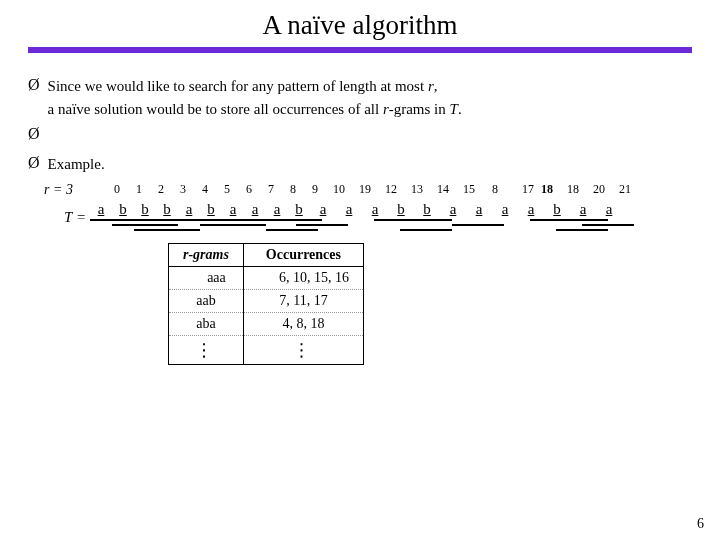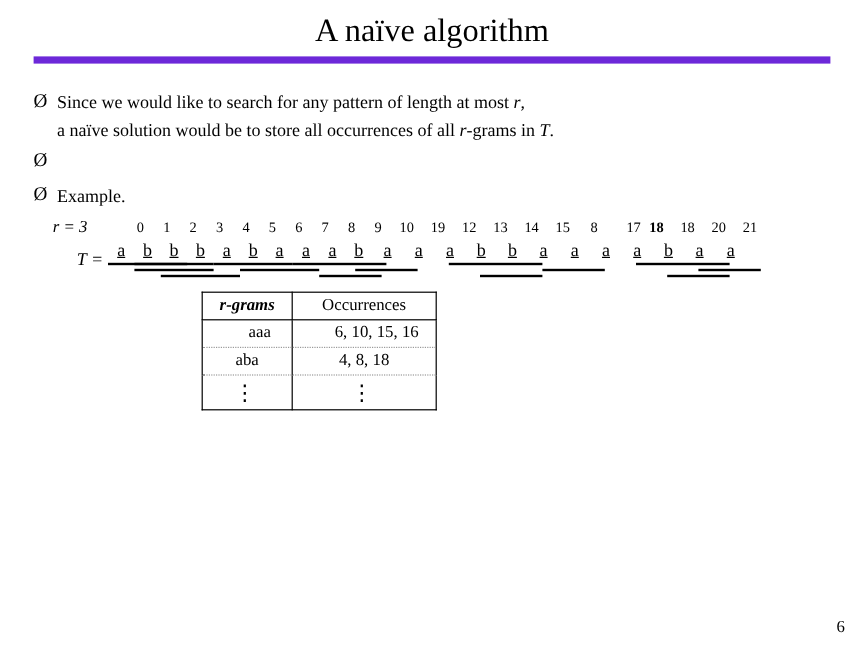--- a/index.html
+++ b/index.html
@@ -90,21 +90,21 @@
       border: 1px solid #000;
       padding: 3px 14px;
       font-weight: bold;
       font-style: italic;
       text-align: center;
       background: #fff;
     }
 
     table.rgrams th.occ-header {
       font-style: normal;
-      font-weight: normal;
+      font-weight: bold;
       margin-top: 28px;
     }
 
     table.rgrams td {
       border: 1px dotted #999;
       border-left: 1px solid #000;
       border-right: 1px solid #000;
       padding: 3px 14px;
       text-align: center;
     }
@@ -255,20 +255,24 @@
             <th><em>r</em>-grams</th>
             <th class="occ-header">Occurrences</th>
           </tr>
         </thead>
         <tbody>
           <tr>
             <td>aaa</td>
             <td>6, 10, 15, 16</td>
           </tr>
           <tr>
+            <td>aab</td>
+            <td>7, 11, 17</td>
+          </tr>
+          <tr>
             <td>aba</td>
             <td>4, 8, 18</td>
           </tr>
           <tr class="dots-row">
             <td>⋮</td>
             <td>⋮</td>
           </tr>
         </tbody>
       </table>
     </div>

